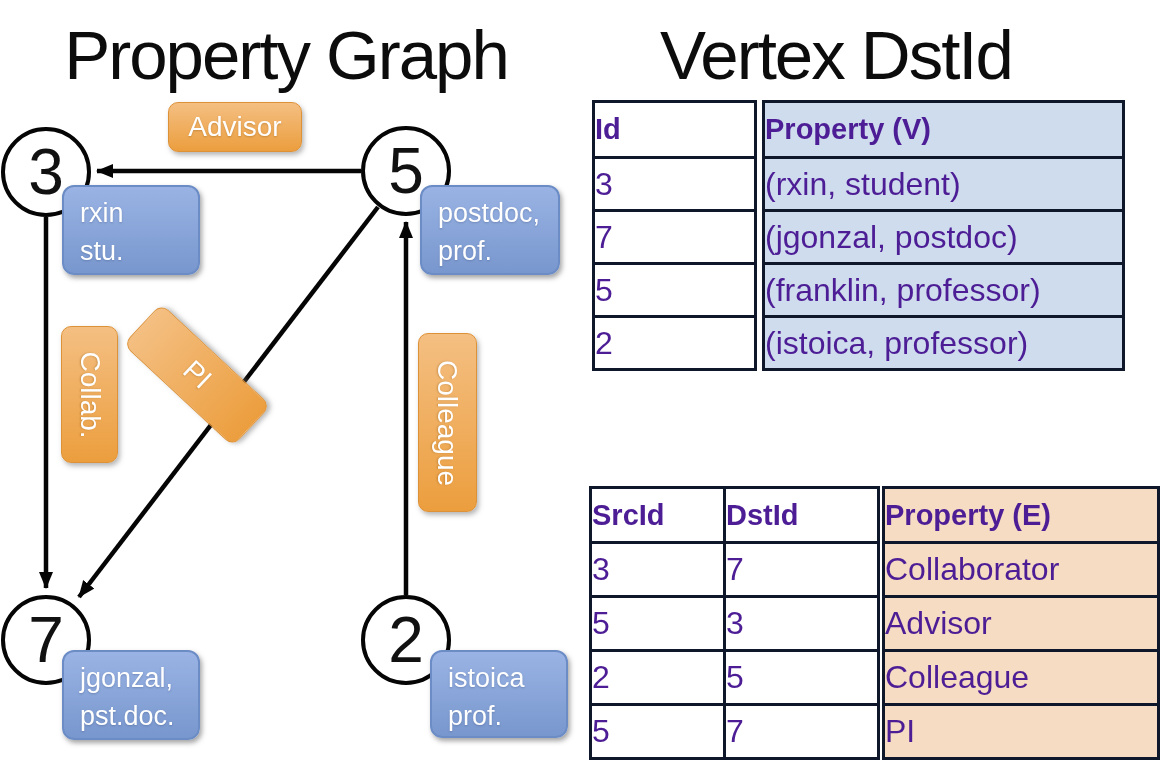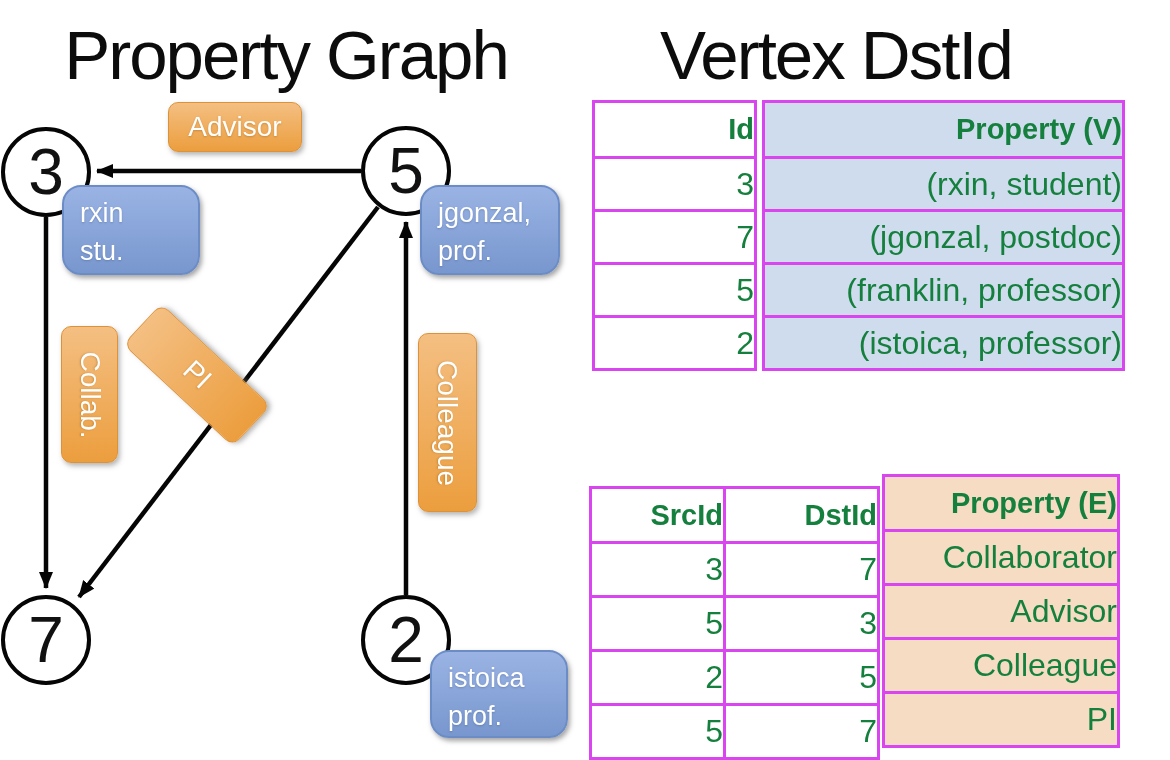--- a/index.html
+++ b/index.html
@@ -44,21 +44,21 @@
   }
   #node-3 { left: 1px;   top: 127px; }
   #node-5 { left: 361px; top: 126px; }
   #node-7 { left: 1px;   top: 595px; }
   #node-2 { left: 361px; top: 595px; }
 
   
   .vbox {
     position: absolute;
     z-index: 3;
-    border-radius: 19px;
+    border-radius: 12px;
     background: linear-gradient(180deg, #9ab3e4 0%, #7897ce 100%);
     border: 2px solid #6c8cc6;
     box-shadow: 2px 3px 5px rgba(90,90,90,0.55);
     color: #ffffff;
     font-size: 27px;
     line-height: 1.4;
     padding: 8px 17px 0 16px;
     text-shadow: 0 1px 2px rgba(60,80,120,0.35);
   }
   #vbox-rxin     { left: 62px;  top: 185px; width: 138px; height: 90px; }
@@ -85,39 +85,39 @@
   #elabel-colleague { left: 418px; top: 333px; width: 59px;  height: 179px; }
   .elabel.vertical span { transform: rotate(90deg); white-space: nowrap; }
 
   
   table {
     position: absolute;
     border-collapse: collapse;
     table-layout: fixed;
   }
   td {
-    border: 3px solid #d946ef;
-    text-align: right;
+    border: 3px solid #0f172a;
+    text-align: left;
     vertical-align: middle;
     font-size: 32px;
-    color: #15803d;
+    color: #4c1d95;
     padding: 0;
     overflow: hidden;
   }
   td.hdr { font-weight: bold; font-size: 29px; background: #ffffff; }
   td.blue   { background: #cfdcee; }
   td.orange { background: #f5dcc2; }
 
   #vt-id   { left: 592px; top: 100px; width: 165px; }
   #vt-prop { left: 762px; top: 100px; width: 363px; }
   #vt-id td, #vt-prop td { height: 53px; }
   #vt-id td.hdr, #vt-prop td.hdr { height: 56px; }
 
   #et-ids  { left: 589px; top: 486px; width: 288px; }
-  #et-prop { left: 882px; top: 474px; width: 238px; }
+  #et-prop { left: 882px; top: 486px; width: 278px; }
   #et-ids td, #et-prop td { height: 54px; }
   #et-ids td.hdr, #et-prop td.hdr { height: 55px; }
   #et-ids td.c1 { width: 134px; }
   #et-ids td.c2 { width: 154px; }
 </style>
 </head>
 <body>
 
 <div class="canvas">
 
@@ -147,22 +147,26 @@
     </div>
   <div class="node" id="node-2">
       <span>2</span>
     </div>
 
   <div class="vbox" id="vbox-rxin">
     <div>rxin</div>
     <div>stu.</div>
   </div>
   <div class="vbox" id="vbox-franklin">
+    <div>postdoc,</div>
+    <div>prof.</div>
+  </div>
+  <div class="vbox" id="vbox-jgonzal">
     <div>jgonzal,</div>
-    <div>prof.</div>
+    <div>pst.doc.</div>
   </div>
   <div class="vbox" id="vbox-istoica">
     <div>istoica</div>
     <div>prof.</div>
   </div>
 
   <div class="elabel" id="elabel-advisor">
     <span>Advisor</span>
   </div>
   <div class="elabel vertical" id="elabel-collab">

